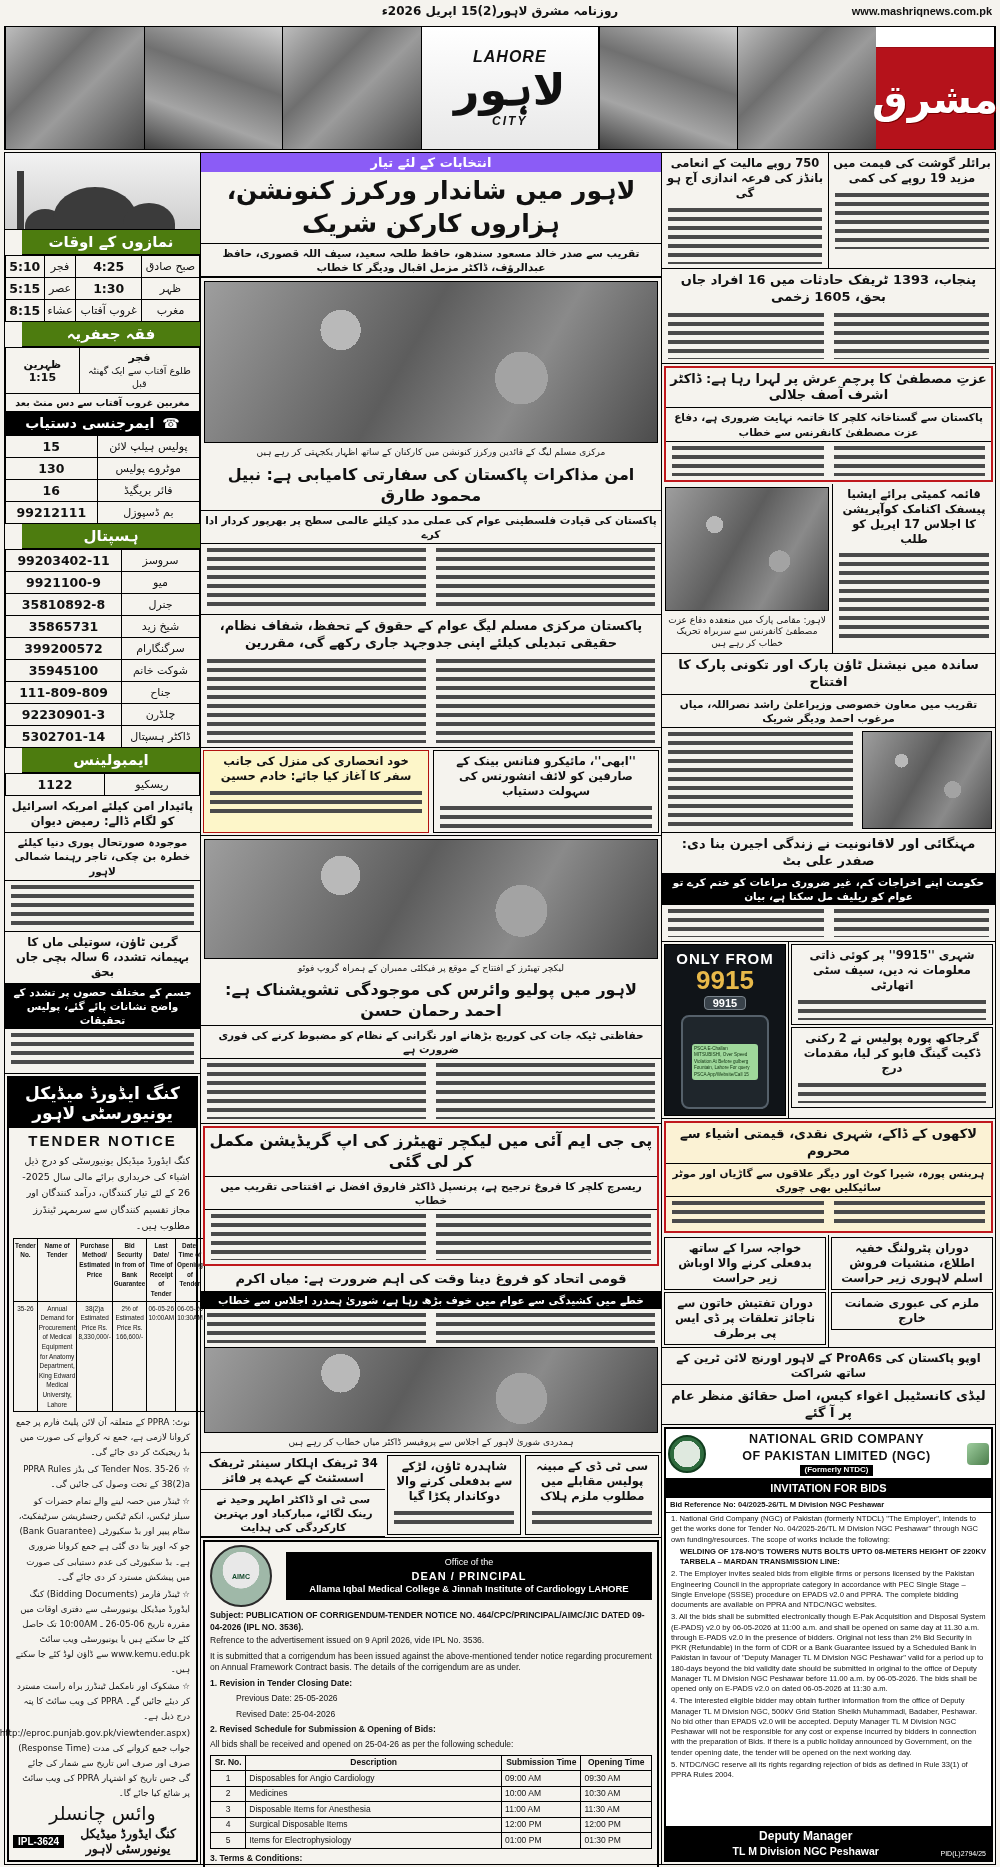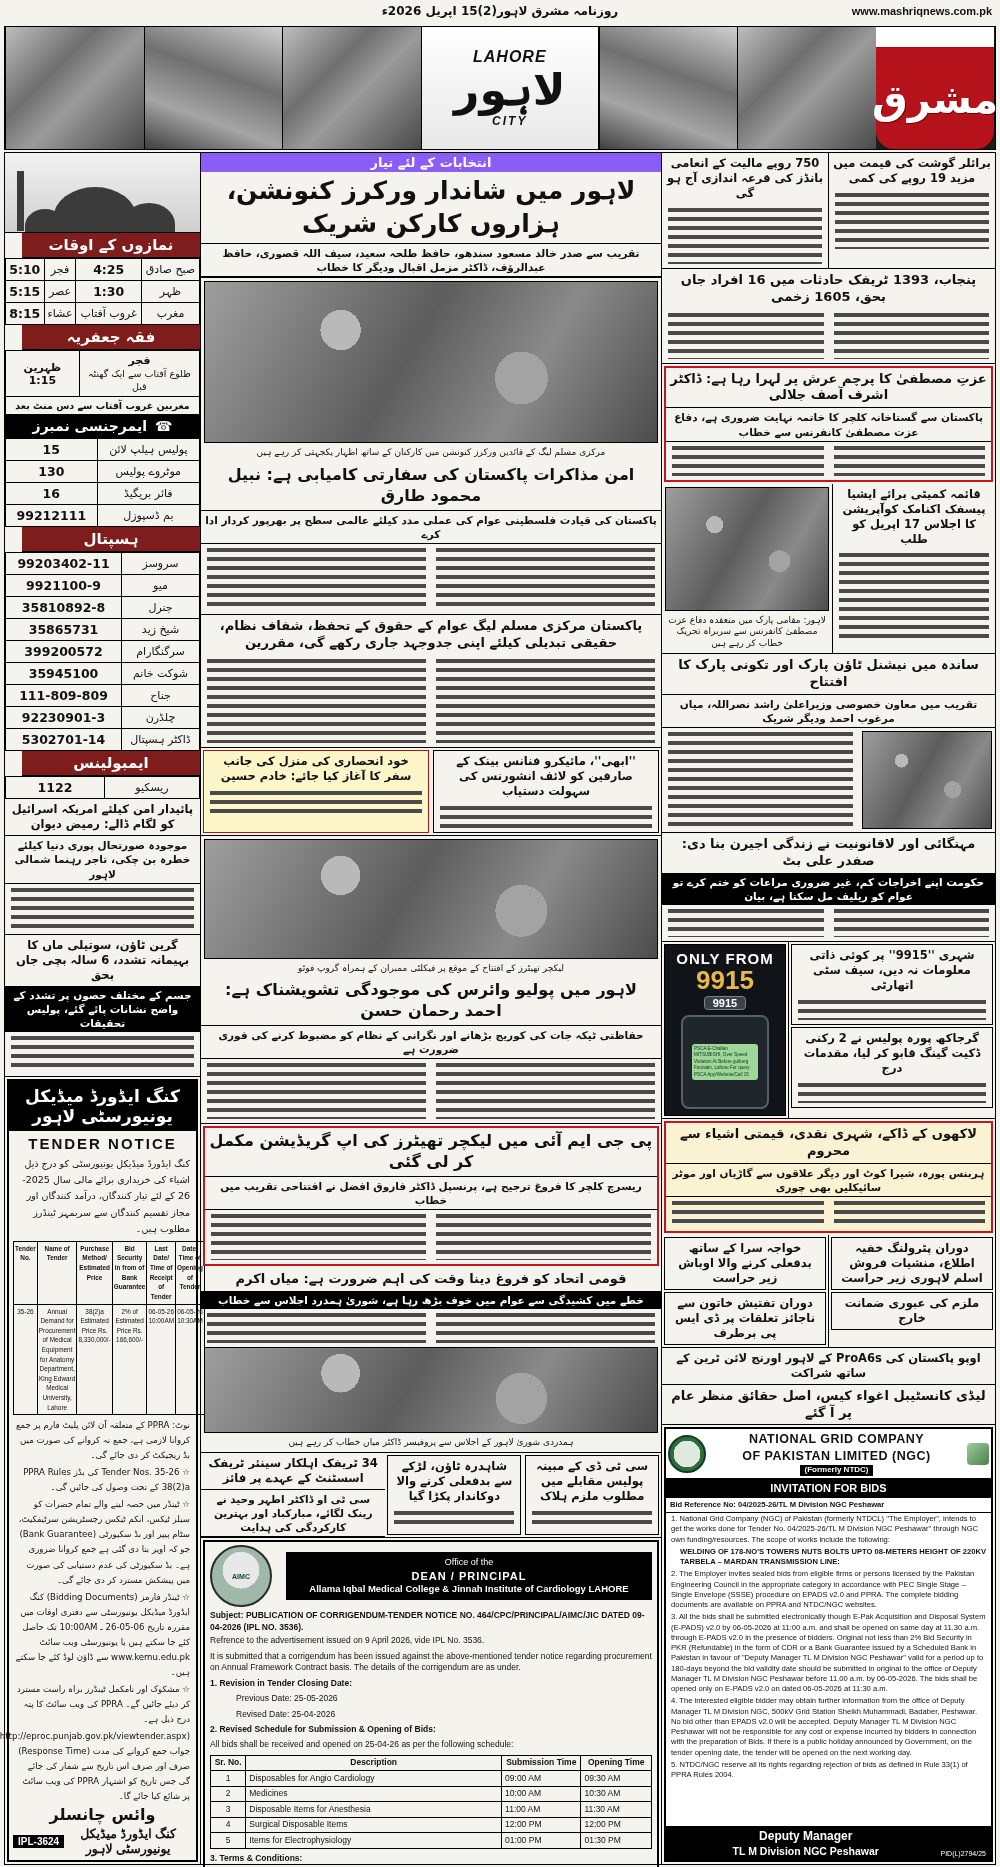--- a/index.html
+++ b/index.html
@@ -12,21 +12,21 @@
   
   .masthead{height:122px;margin:0 4px;display:flex;border:1px solid #000;background:#1c1c1c;}
   .mphoto{flex:1;border-left:1px solid #000;background:
      linear-gradient(135deg,#bdbdbd 0%,#6f6f6f 35%,#9b9b9b 55%,#4a4a4a 100%);}
   .mphoto.alt{background:linear-gradient(200deg,#cfcfcf 0%,#707070 40%,#a5a5a5 70%,#3f3f3f 100%);}
   .mlogo{width:176px;background:linear-gradient(180deg,#fff 0%,#e8e8e8 100%);display:flex;flex-direction:column;
          align-items:center;justify-content:center;border-left:1px solid #000;border-right:1px solid #000;}
   .mlogo .en{font-family:"Liberation Sans",sans-serif;font-style:italic;font-weight:bold;font-size:16px;letter-spacing:1px;}
   .mlogo .ur{font-size:44px;font-weight:bold;direction:rtl;line-height:1;margin:2px 0;}
   .mlogo .sub{font-family:"Liberation Sans",sans-serif;font-style:italic;font-weight:bold;font-size:12px;letter-spacing:2px;}
-  .brandbox{width:118px;background:#b5121b;display:flex;flex-direction:column;border-right:1px solid #000;border-radius:18px;}
+  .brandbox{width:118px;background:#b5121b;display:flex;flex-direction:column;border-right:1px solid #000;}
   .brandbox .strip{height:20px;background:#fff;border-bottom:1px solid #9a0d14;}
   .brandbox .word{flex:1;display:flex;align-items:center;justify-content:center;color:#fff;
                   font-size:40px;font-weight:bold;direction:rtl;text-shadow:1px 1px 0 #700;}
   
   .cols{display:flex;height:1713px;margin:2px 4px 0 4px;}
   .colA{width:195px;display:flex;flex-direction:column;border:1px solid #000;}
   .colM{width:460px;display:flex;flex-direction:column;border:1px solid #000;border-left:none;}
   .colR{width:345px;display:flex;flex-direction:column;border:1px solid #000;border-left:none;flex:1;}
   
   .blk{border-bottom:1px solid #000;}
@@ -54,38 +54,38 @@
   .row > *{min-width:0;}
   .vline{border-left:1px solid #000;}
   
   .mosque{height:86px;border-bottom:1px solid #000;position:relative;overflow:hidden;
           background:linear-gradient(180deg,#f2f2f2 0%,#cfcfcf 100%);}
   .dome{position:absolute;background:#3b3b3b;border-radius:50% 50% 0 0;}
   .d1{width:84px;height:64px;left:48px;top:34px;}
   .d2{width:52px;height:42px;left:118px;top:50px;}
   .d3{width:40px;height:34px;left:20px;top:56px;}
   .minar{position:absolute;width:7px;height:60px;left:12px;top:18px;background:#3b3b3b;}
-  .secthead{background:#7f1d1d;color:#fff;text-align:center;direction:rtl;font-weight:bold;
+  .secthead{background:#4d7c0f;color:#fff;text-align:center;direction:rtl;font-weight:bold;
             font-size:15px;padding:3px 0;border-bottom:1px solid #000;margin-left:17px;}
   table.sbt{width:100%;border-collapse:collapse;direction:rtl;}
   table.sbt td{border:1px solid #000;text-align:center;font-size:11px;padding:3px 2px;direction:rtl;}
   table.sbt td.num{font-weight:bold;font-size:12.5px;direction:ltr;}
   .emgbar{background:#000;color:#fff;display:flex;align-items:center;justify-content:center;gap:8px;
           font-weight:bold;font-size:14px;direction:rtl;padding:3px 0;border-bottom:1px solid #000;}
   
   .kemu{flex:1;display:flex;flex-direction:column;margin:2px;border:2px solid #000;font-family:"Liberation Sans",sans-serif;}
   .kemu .org{background:#000;color:#fff;text-align:center;direction:rtl;font-weight:bold;font-size:17px;
              padding:5px 2px;font-family:"DejaVu Sans",sans-serif;}
   .kemu .tn{font-weight:bold;text-align:center;font-size:15px;letter-spacing:2px;padding:4px 0 2px 0;}
   .kemu .intro{direction:rtl;font-size:9.5px;line-height:1.7;padding:2px 6px;font-family:"DejaVu Sans",sans-serif;}
   table.kt{width:calc(100% - 8px);margin:2px 4px;border-collapse:collapse;font-size:6.4px;}
   table.kt th,table.kt td{border:1px solid #000;padding:2px 1px;text-align:center;vertical-align:top;line-height:1.5;}
   .kemu .note{direction:rtl;font-size:8.6px;line-height:1.75;padding:1px 6px;font-family:"DejaVu Sans",sans-serif;}
   .kemu .sig{margin-top:auto;direction:rtl;text-align:center;font-family:"DejaVu Sans",sans-serif;}
-  .kemu .sig .s1{font-size:16px;font-weight:bold;}
+  .kemu .sig .s1{font-size:19px;font-weight:normal;}
   .kemu .sig2row{display:flex;align-items:center;direction:rtl;padding:2px 4px 4px 4px;}
   .kemu .s2{font-size:12.5px;font-weight:bold;flex:1;text-align:center;}
   .ipl{background:#000;color:#fff;font-family:"Liberation Sans",sans-serif;font-size:10px;font-weight:bold;
        padding:1px 5px;}
   
   .aimc{flex:1;margin:2px;border:2px solid #000;font-family:"Liberation Sans",sans-serif;font-size:8.5px;
         display:flex;flex-direction:column;padding:3px 5px;line-height:1.35;}
   .aimc .hdr{display:flex;align-items:center;gap:14px;}
   .aimc .logo{width:58px;height:58px;border-radius:50%;border:2px solid #2a2a2a;flex:none;
               background:radial-gradient(circle at 50% 40%,#e8e8e8 0 40%,#9fb8a8 41% 100%);display:flex;align-items:center;justify-content:center;}
@@ -209,21 +209,21 @@
           </td>
         </tr>
         <tr>
           <td colspan="2" style="font-size:9.5px;font-weight:bold">مغربین غروب آفتاب سے دس منٹ بعد</td>
         </tr>
       </tbody>
         </table>
 
       <div class="emgbar">
         <span>☎</span>
-        <span>ایمرجنسی نمبرز</span>
+        <span>ایمرجنسی دستیاب</span>
       </div>
       <table class="sbt">
         <tbody>
             <tr>
               <td>پولیس ہیلپ لائن</td>
               <td class="num">15</td>
             </tr>
         <tr>
               <td>موٹروے پولیس</td>
               <td class="num">130</td>

